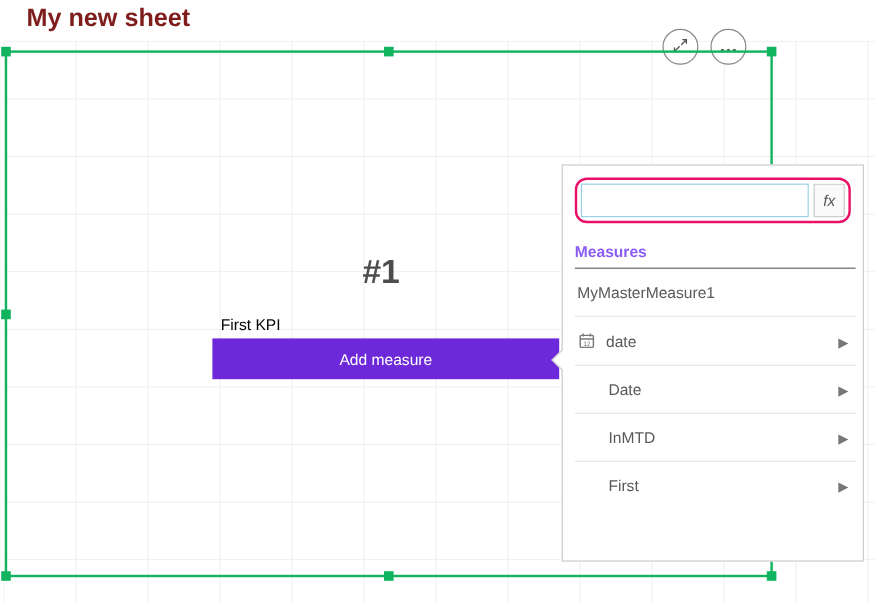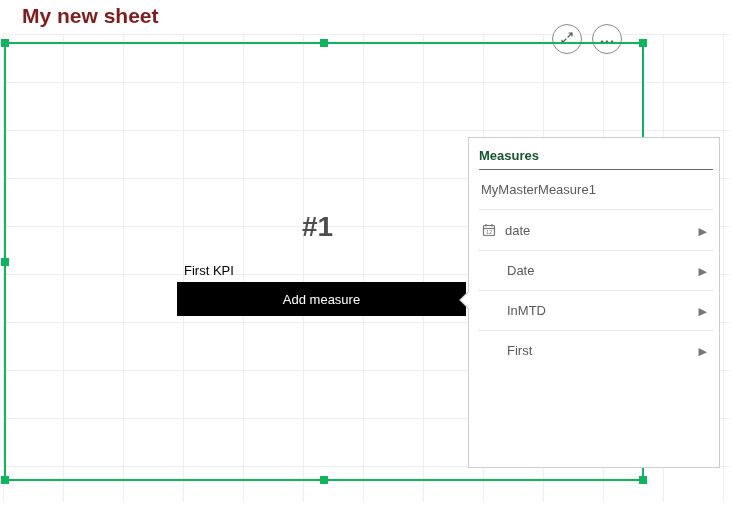--- a/index.html
+++ b/index.html
@@ -66,21 +66,21 @@
   position: absolute;
   top: 211px; left: 302px;
   font-size: 28px;
   font-weight: 700;
   color: #4d4d4d;
 }
 .add-measure-btn {
   position: absolute;
   top: 282px; left: 177px;
   width: 289px; height: 34px;
-  background: #000000;
+  background: #6d28d9;
   color: #fff;
   border: none;
   font-size: 13px;
   cursor: pointer;
   display: flex;
   align-items: center;
   justify-content: center;
 }
 .popover {
   position: absolute;
@@ -128,21 +128,21 @@
   color: #595959;
 }
 .popover-body {
   flex: 1;
   overflow-y: scroll;
   padding: 0 0 0 10px;
 }
 .section-header {
   font-size: 13px;
   font-weight: 700;
-  color: #14532d;
+  color: #8b5cf6;
   padding: 10px 0 6px 0;
   border-bottom: 1px solid #666;
   margin-right: 6px;
 }
 .list-item {
   padding: 12px 6px 12px 2px;
   font-size: 13px;
   color: #595959;
   border-bottom: 1px solid #e6e6e6;
   display: flex;
@@ -196,20 +196,26 @@
 </div>
 
 <div class="kpi-value">#1</div>
 <div class="kpi-label">First KPI</div>
 <button class="add-measure-btn">
   <span>Add measure</span>
 </button>
 
 <div class="popover">
   <div class="popover-notch"></div>
+  <div class="search-row">
+    <input class="search-input" autofocus="" placeholder="" style="">
+    <button class="fx-btn">
+      <span>fx</span>
+    </button>
+  </div>
   <div class="popover-body">
     <div class="section-header">Measures</div>
     <div class="list-item">
       <span class="label">MyMasterMeasure1</span>
     </div>
     <div class="list-item">
       <span class="item-icon">
         <svg width="14" height="14" viewBox="0 0 14 14">
             <rect x="1.5" y="2.5" width="11" height="10" rx="1" fill="none" stroke="#777" stroke-width="1.2"></rect>
             <line x1="1.5" y1="5.5" x2="12.5" y2="5.5" stroke="#777" stroke-width="1.2"></line>

